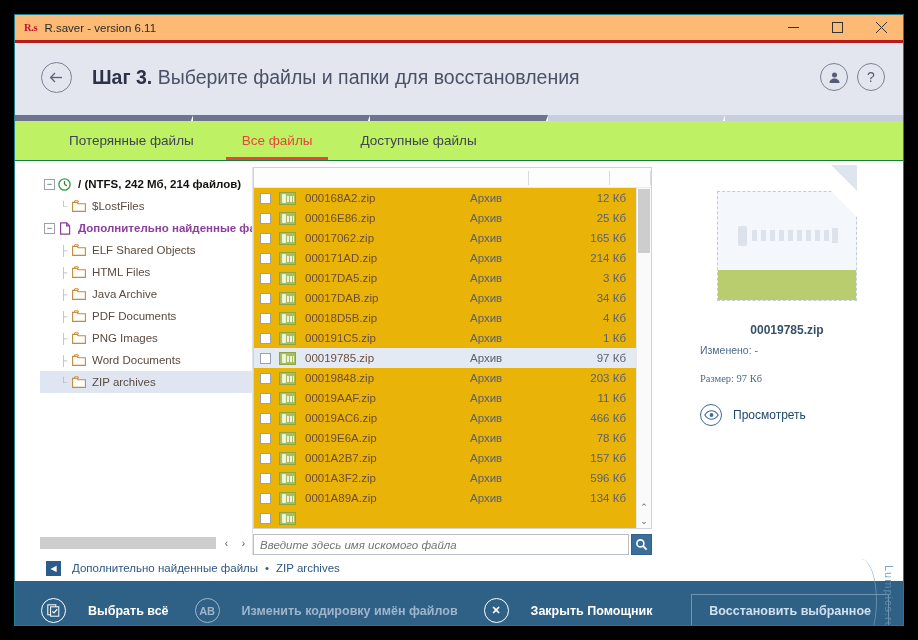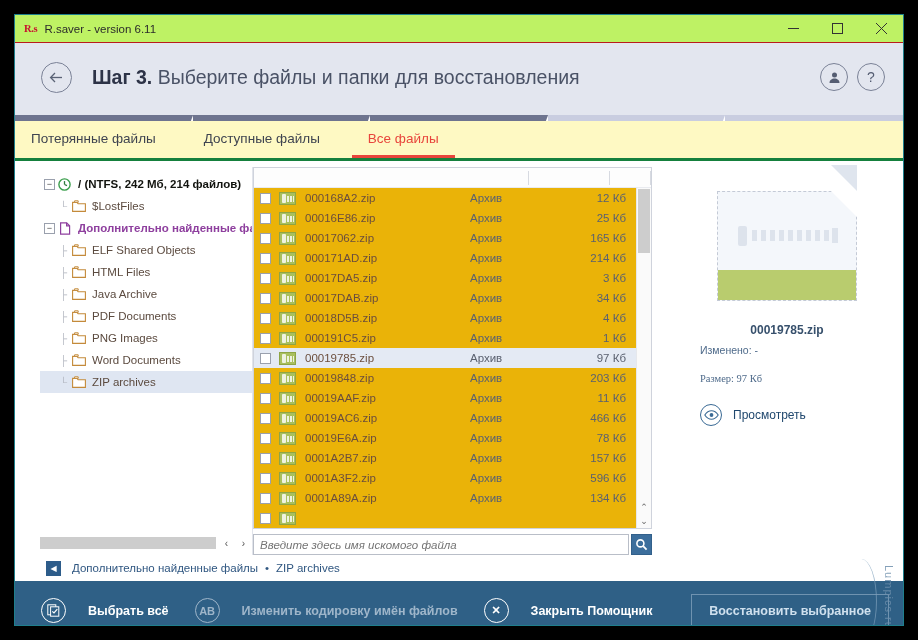--- a/index.html
+++ b/index.html
@@ -20,23 +20,23 @@
     left: 14px; top: 14px;
     width: 890px; height: 612px;
     background: #ffffff;
     border: 1px solid #1f7f8c;
     display: flex; flex-direction: column;
     overflow: hidden;
   }
   
   .titlebar {
     height: 28px; min-height: 28px;
-    background: #bef264;
+    background: #fdba74;
     display: flex; align-items: center;
-    border-bottom: 1px solid #b91c1c;
+    border-bottom: 3px solid #b91c1c;
   }
   .app-logo {
     margin-left: 9px; margin-right: 7px;
     font-size: 10.5px; font-weight: bold;
     color: #c8102e; letter-spacing: -0.3px;
     font-family: "Liberation Serif", serif;
   }
   .app-title {
     font-size: 11.5px; color: #2b2b2b;
   }
@@ -90,23 +90,24 @@
   .seg.todo { background: #c9cde0; }
   .seg::after {
     content: ""; position: absolute; right: -1px; top: 0;
     width: 2px; height: 6px; background: #ffffff;
     transform: skewX(-20deg);
   }
   .seg:last-child::after { display: none; }
   
   .tabs {
     height: 40px; min-height: 40px;
-    background: #fef9c3;
+    background: #bef264;
     display: flex; align-items: flex-end;
-    border-bottom: 3px solid #15803d;
+    padding-left: 38px;
+    border-bottom: 1px solid #15803d;
   }
   .tab {
     font-size: 13.5px; color: #3f4450;
     padding: 0 16px 9px 16px;
     margin-right: 16px;
     border-bottom: 3px solid transparent;
     white-space: nowrap;
   }
   .tab.active { color: #e8453c; border-bottom-color: #e8453c; }
   
@@ -402,22 +403,22 @@
         <div class="seg done" style="flex:1"></div>
         <div class="seg done" style="flex:1"></div>
         <div class="seg done" style="flex:1"></div>
         <div class="seg todo" style="flex:1"></div>
         <div class="seg todo" style="flex:1"></div>
       </div>
     </div>
 
     <div class="tabs">
       <div class="tab">Потерянные файлы</div>
+      <div class="tab active">Все файлы</div>
       <div class="tab">Доступные файлы</div>
-      <div class="tab active">Все файлы</div>
     </div>
 
     <div class="body">
 
       <div class="tree-pane">
         <div class="tree">
 
           <div class="tnode root">
             <span class="expander">−</span>
             <span class="folder-ico">

